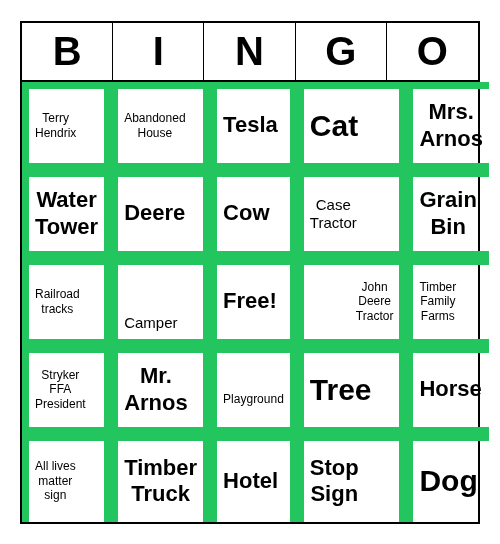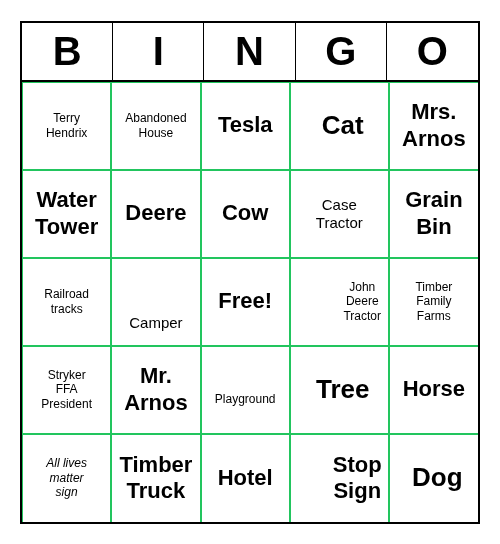--- a/index.html
+++ b/index.html
@@ -29,24 +29,23 @@
     }
     .bingo-header-cell:last-child {
       border-right: none;
     }
     .bingo-grid {
       display: grid;
       grid-template-columns: repeat(5, 1fr);
       grid-template-rows: repeat(5, 88px);
     }
     .bingo-cell {
-      border: 1px solid #22c55e;
+      border: 7px solid #22c55e;
       display: flex;
       align-items: center;
-      justify-content: center;
       text-align: center;
       padding: 6px;
       line-height: 1.2;
     }
     .bingo-cell:nth-child(5n) {
       border-right: none;
     }
     .bingo-cell:nth-child(n+21) {
       border-bottom: none;
     }
@@ -54,23 +53,22 @@
       font-size: 12px;
     }
     .size-medium {
       font-size: 15px;
     }
     .size-large {
       font-size: 22px;
       font-weight: bold;
     }
     .size-xlarge {
-      font-size: 26px;
+      font-size: 30px;
       font-weight: bold;
-      margin-left: 7px;
     }
   </style>
 </head>
 <body>
 
 <div class="bingo-card">
   <div class="bingo-header">
   <div class="bingo-header-cell">B</div>
       <div class="bingo-header-cell">I</div>
       <div class="bingo-header-cell">N</div>
@@ -146,32 +144,32 @@
       <div class="bingo-cell">
         <span class="size-small" style="white-space: pre-line; margin-top: 20px;">Playground</span>
       </div>
       <div class="bingo-cell">
         <span class="size-xlarge" style="white-space: pre-line;">Tree</span>
       </div>
       <div class="bingo-cell">
         <span class="size-large" style="white-space: pre-line;">Horse</span>
       </div>
       <div class="bingo-cell">
-        <span class="size-small" style="white-space: pre-line; font-style: italic;">All lives
+        <span class="size-small" style="white-space: pre-line;">All lives
 matter
 sign</span>
       </div>
       <div class="bingo-cell">
         <span class="size-large" style="white-space: pre-line;">Timber
 Truck</span>
       </div>
       <div class="bingo-cell">
         <span class="size-large" style="white-space: pre-line;">Hotel</span>
       </div>
       <div class="bingo-cell">
-        <span class="size-large" style="white-space: pre-line; margin-left: 36px;">Stop
+        <span class="size-large" style="white-space: pre-line;">Stop
 Sign</span>
       </div>
       <div class="bingo-cell">
         <span class="size-xlarge" style="white-space: pre-line;">Dog</span>
       </div>
     </div>
 </div>
 
 </body></html>

